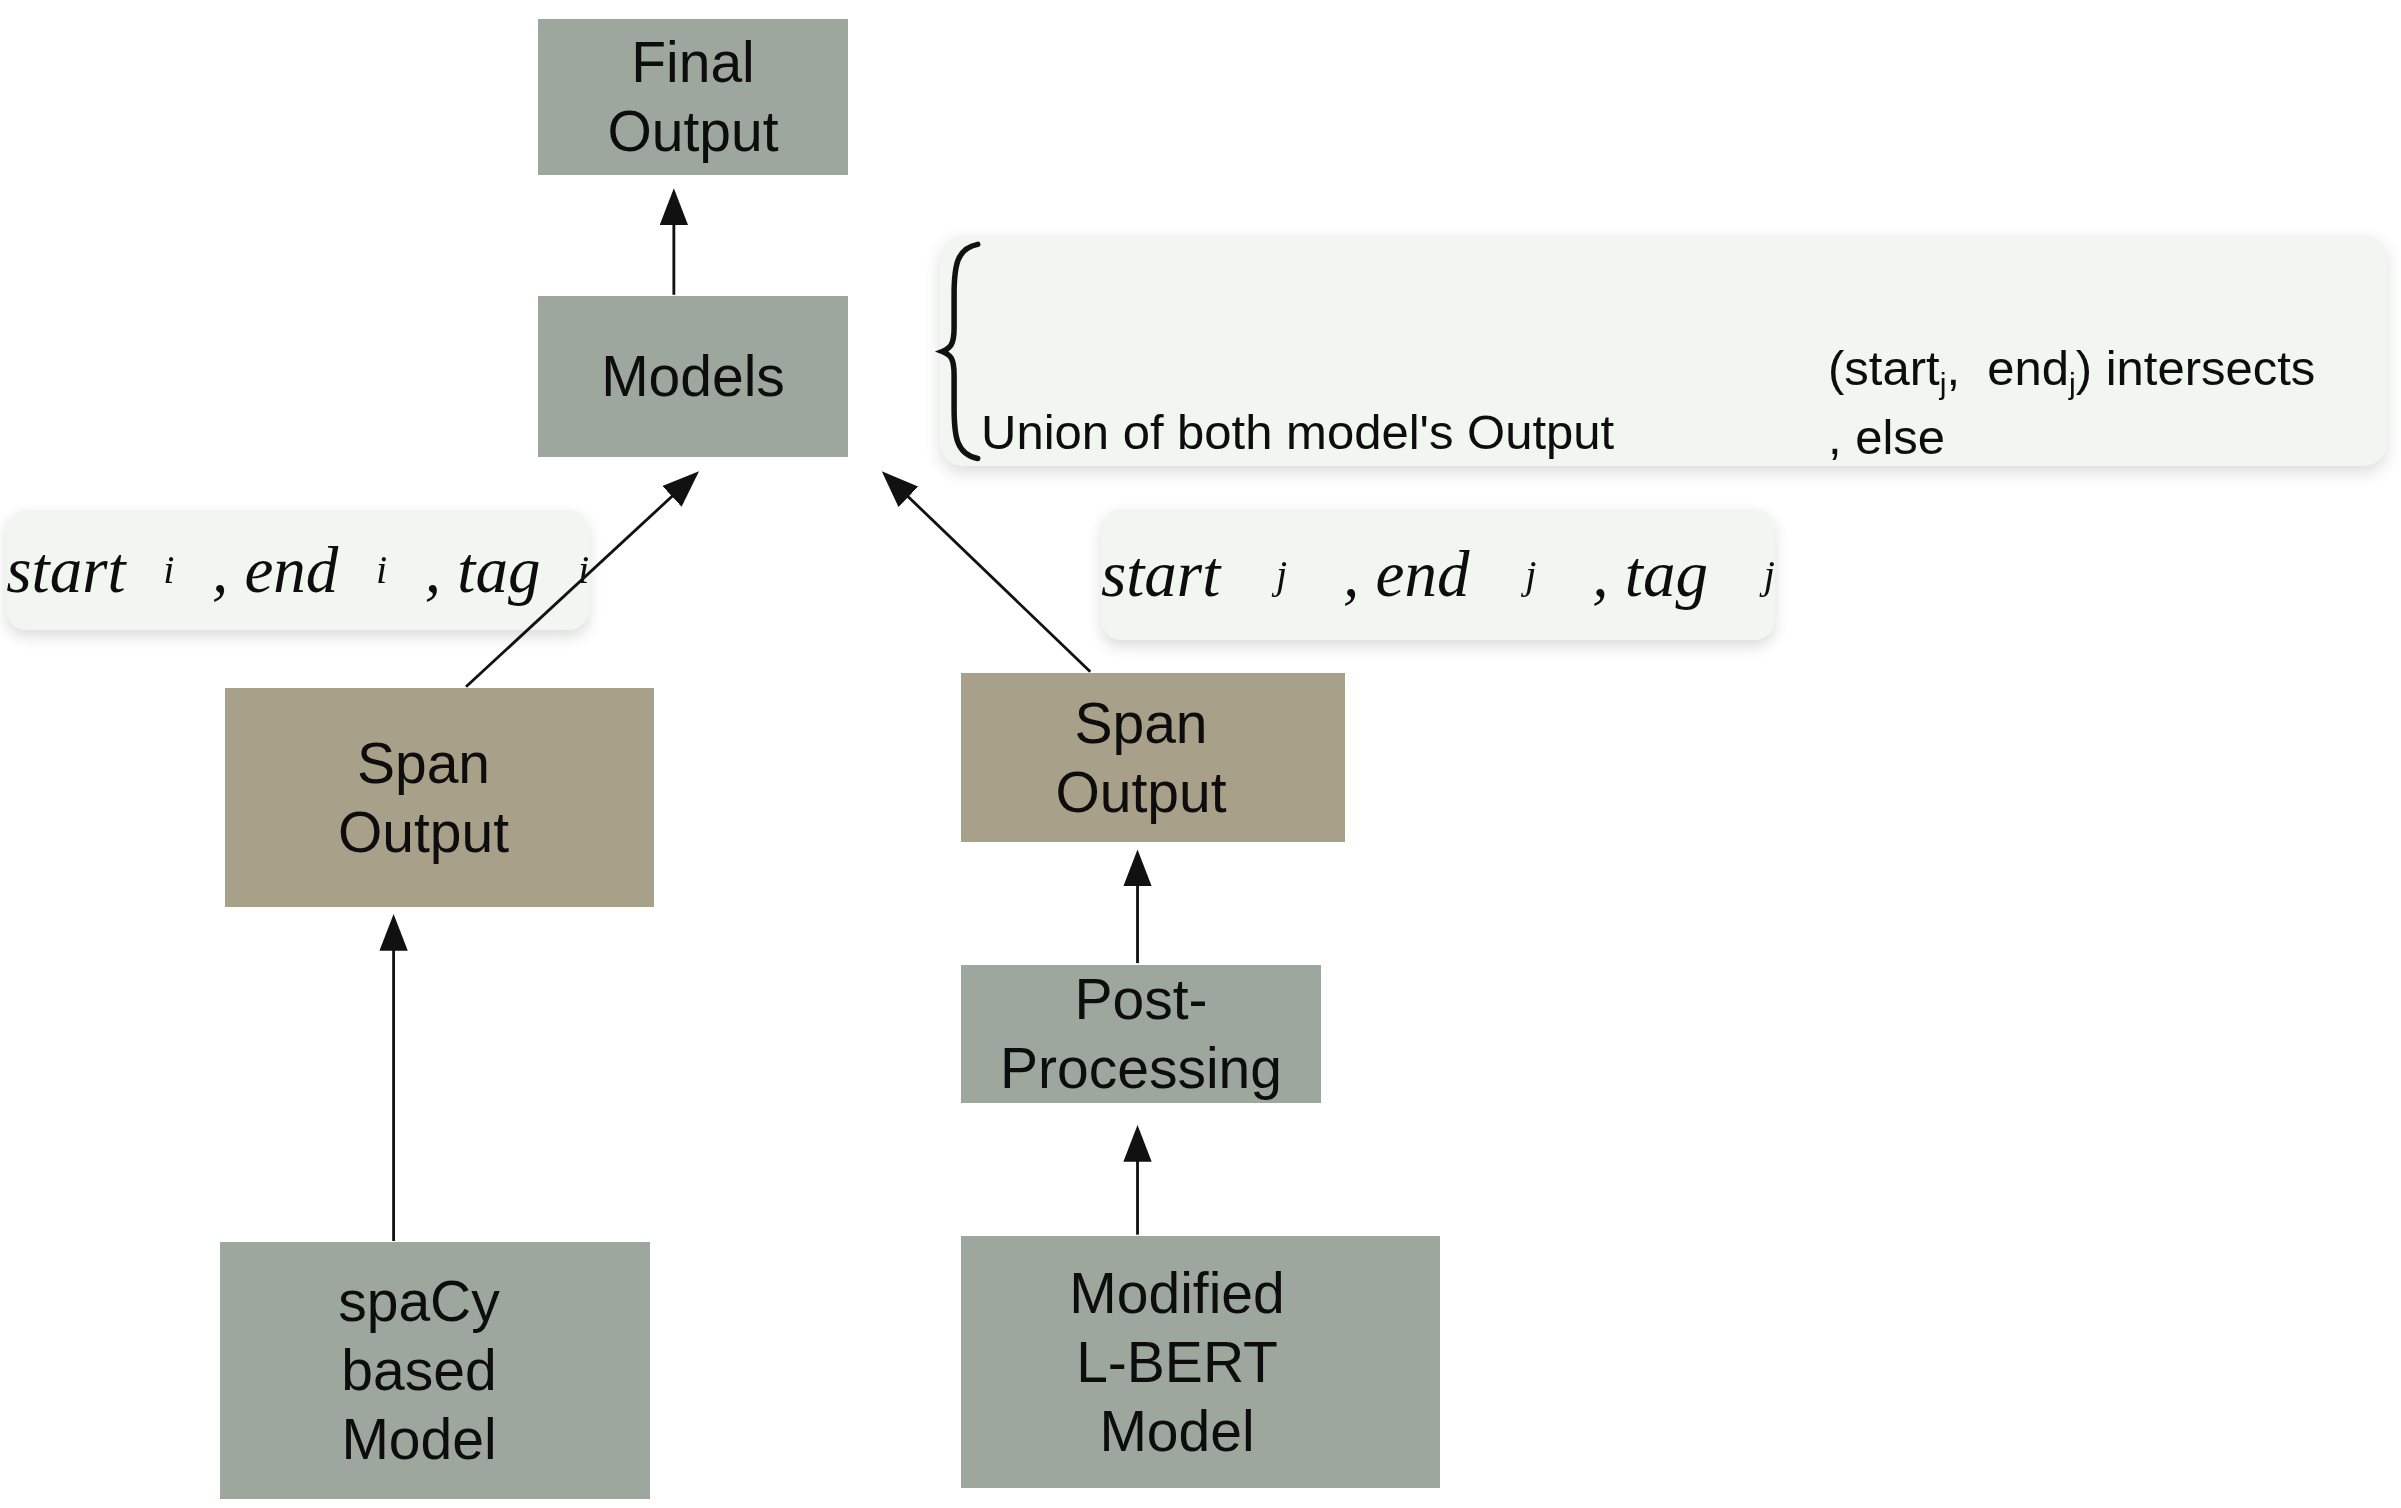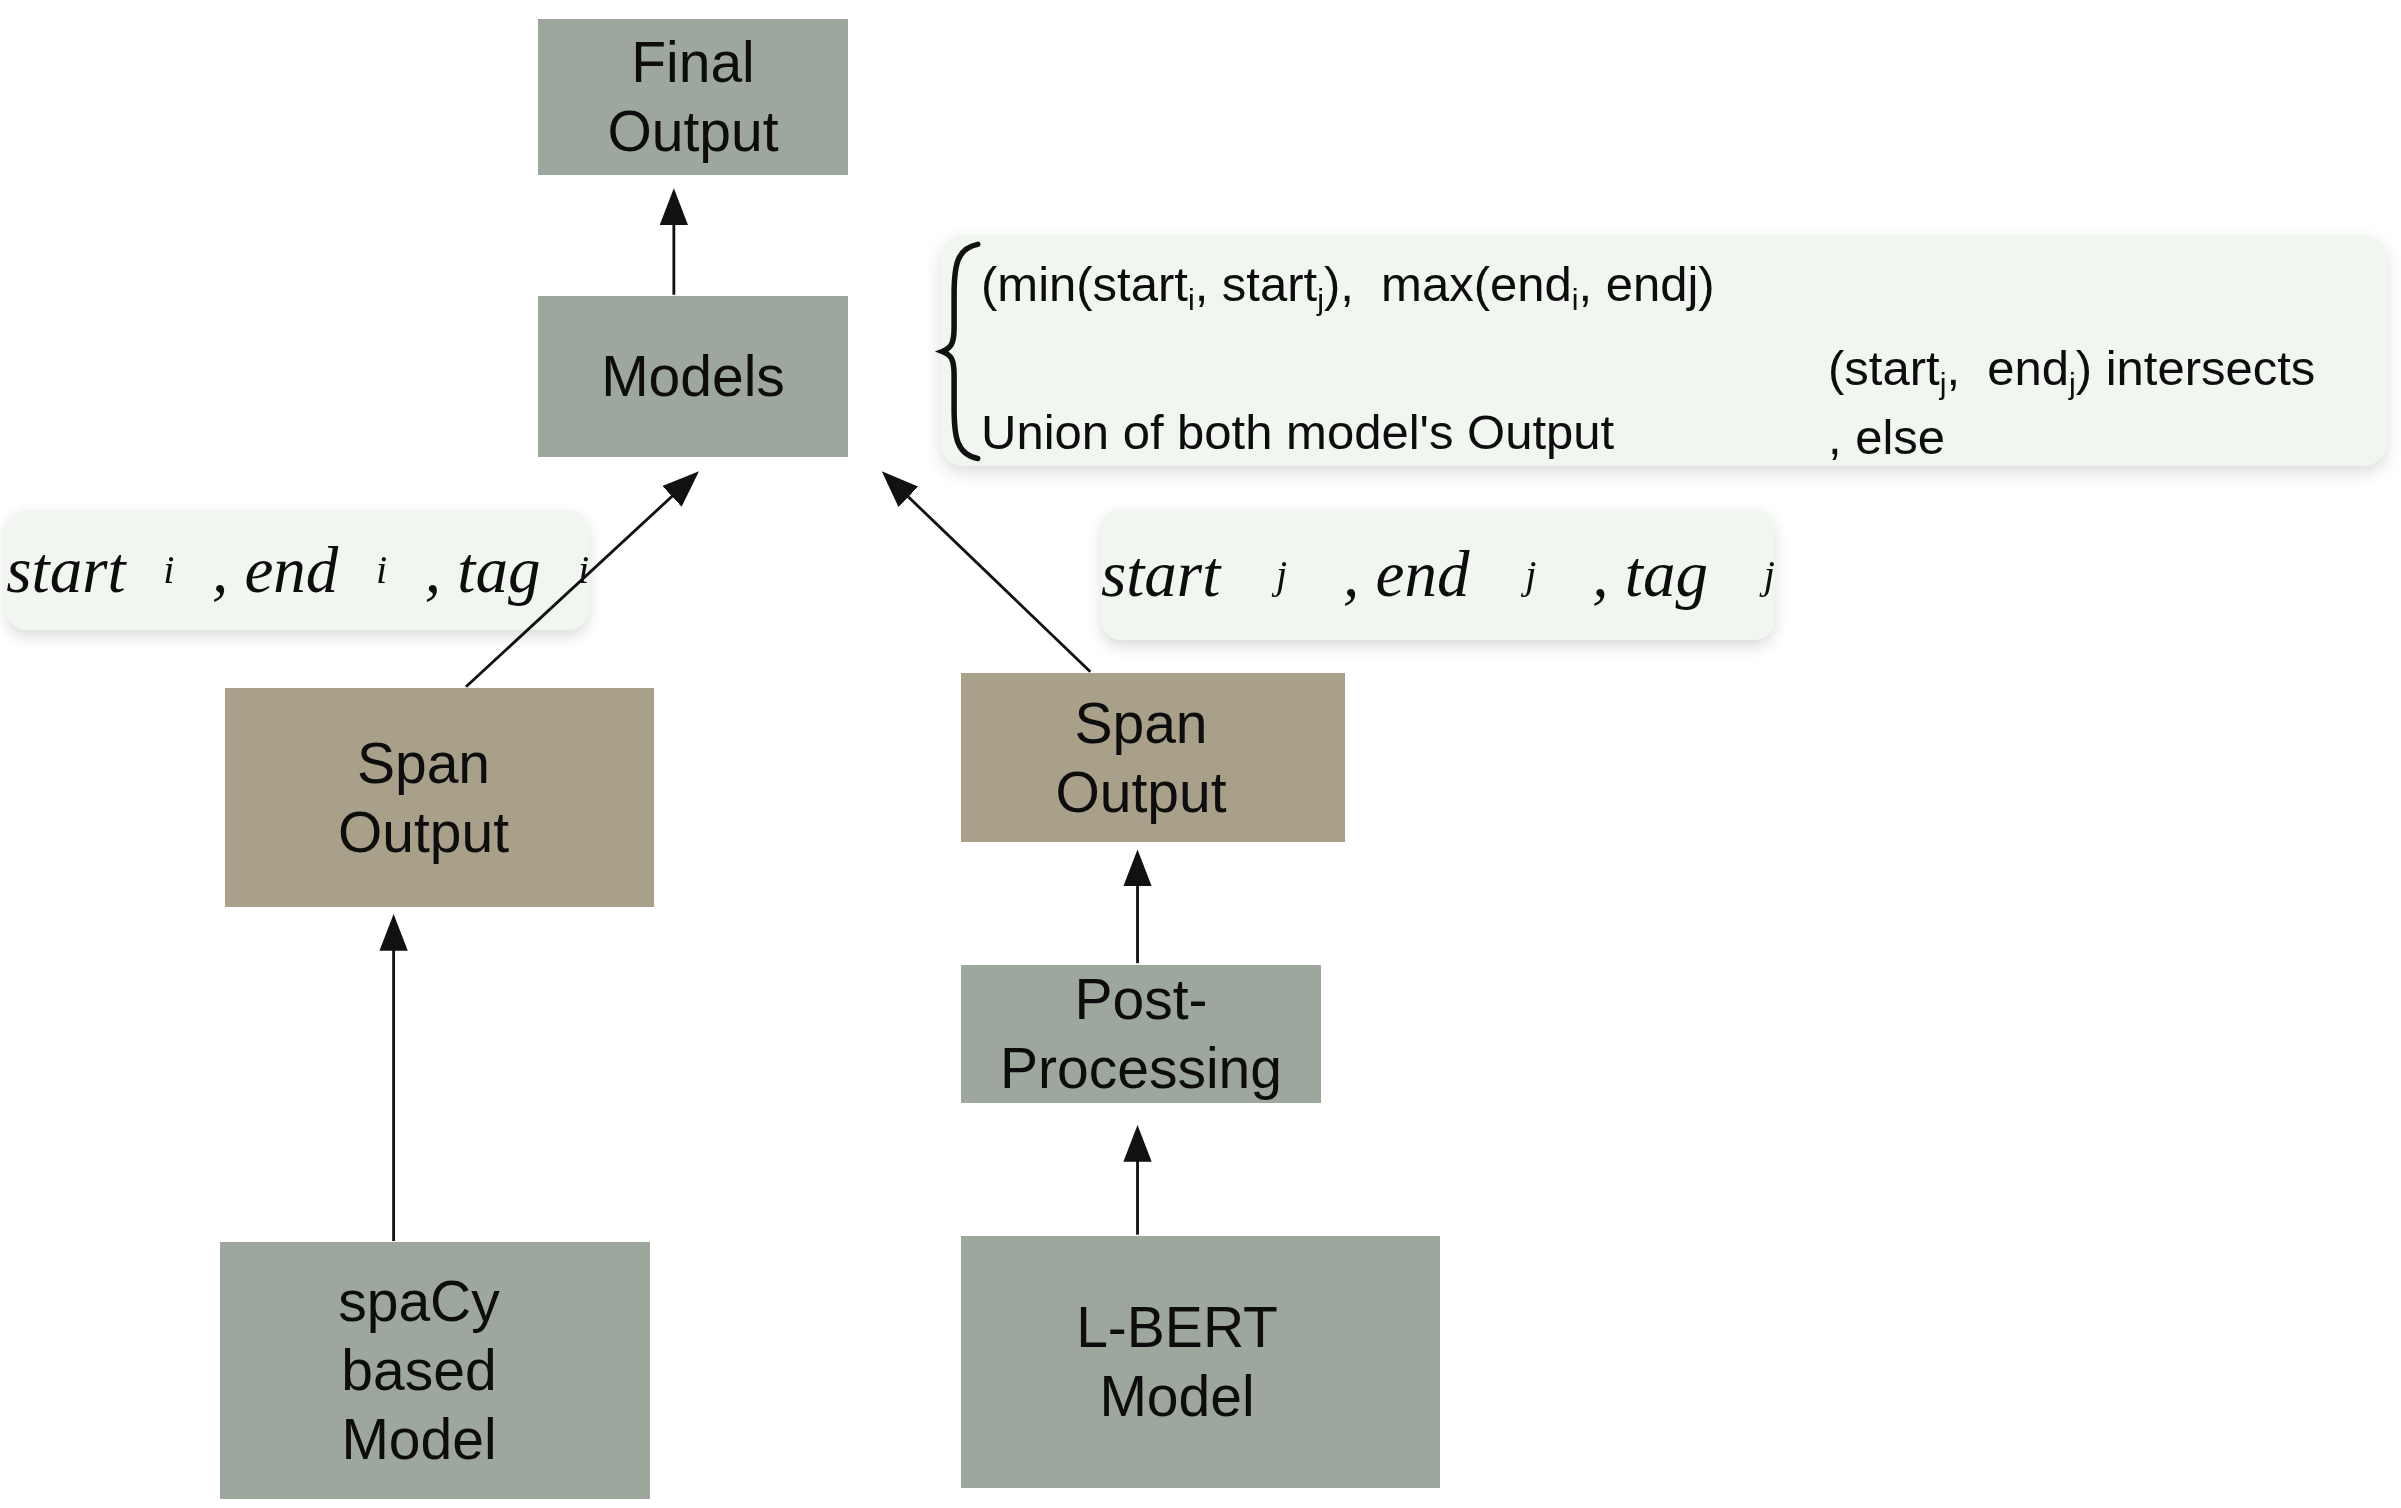--- a/index.html
+++ b/index.html
@@ -63,21 +63,20 @@
     <div class="node green" style="left:538px;top:19px;width:310px;height:156px;">
       <div>Final</div>
       <div>Output</div>
     </div>
 
     <div class="node green" style="left:538px;top:296px;width:310px;height:161px;">
       <div>Models</div>
     </div>
 
     <div class="panel">
-      <div class="fline rich" style="left:41px;top:22px;"><span>(min(start</span><sub>i</sub><span>, start</span><sub>j</sub><span>),  max(end</span><sub>i</sub><span>, endj)</span></div>
       <div class="fline" style="left:41px;top:170px;">Union of both model's Output</div>
       <div class="fline rich" style="left:888px;top:106px;"><span>(start</span><sub>j</sub><span>,  end</span><sub>j</sub><span>) intersects</span></div>
       <div class="fline" style="left:888px;top:175px;">, else</div>
     </div>
 
     <div class="mathlabel" style="left:6.3px;top:510px;width:583px;height:120px;"><span>start</span><sub>i</sub><span>, end</span><sub>i</sub><span>, tag</span><sub>i</sub></div>
     <div class="mathlabel" style="left:1101px;top:509px;width:674px;height:131px;"><span>start</span><sub>j</sub><span>, end</span><sub>j</sub><span>, tag</span><sub>j</sub></div>
 
     <div class="node tan" style="left:225px;top:688px;width:397px;height:219px;padding-right:31.5px;">
       <div>Span</div>
@@ -94,20 +93,21 @@
       <div>Processing</div>
     </div>
 
     <div class="node green" style="left:220px;top:1242px;width:398px;height:257px;padding-right:31.5px;">
       <div>spaCy</div>
       <div>based</div>
       <div>Model</div>
     </div>
 
     <div class="node green" style="left:961px;top:1236px;width:432px;height:252px;padding-right:47px;">
+      <div>Modified</div>
       <div>L-BERT</div>
       <div>Model</div>
     </div>
   </div>
 
   <svg id="overlay" width="2401" height="1509" viewBox="0 0 3050 1916">
     <defs>
       <marker id="ah" markerUnits="strokeWidth" markerWidth="13" markerHeight="10" refX="11.5" refY="5" orient="auto">
         <path d="M0,0 L13,5 L0,10 z" fill="#111111"></path>
       </marker>

